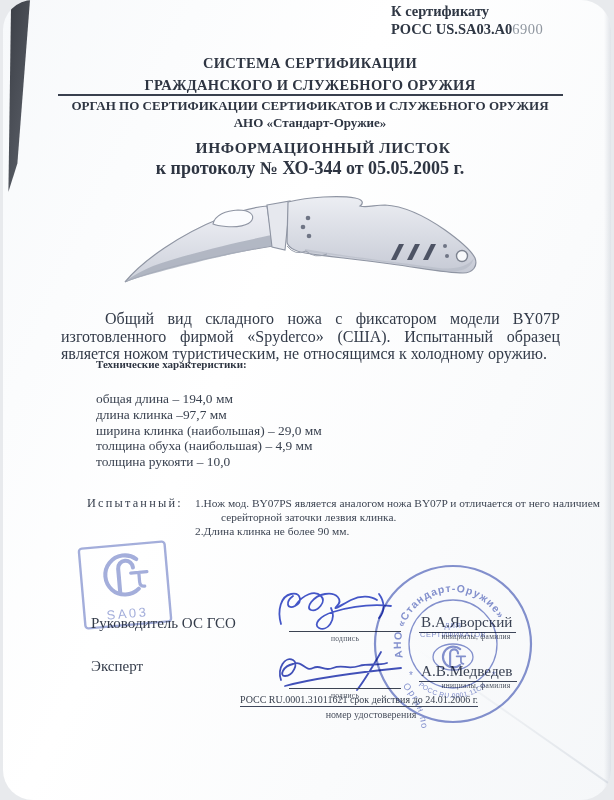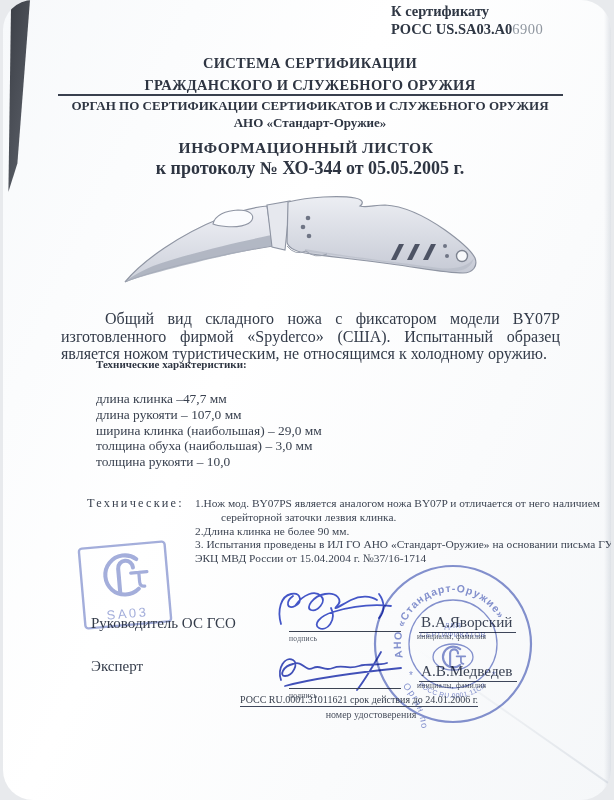--- a/index.html
+++ b/index.html
@@ -20,21 +20,21 @@
         transform:rotate(35deg);}
   
   .corner{left:388px;top:3px;width:215px;font-size:14.5px;line-height:17.5px;color:#2f3744;}
   .corner .light{font-weight:normal;color:#8f969f;letter-spacing:.5px;}
   
   .h-line1{left:30px;top:55px;width:554px;font-size:14.5px;letter-spacing:.3px;color:#2e3542;}
   .h-line2{left:30px;top:77px;width:554px;font-size:14.5px;letter-spacing:.3px;color:#2e3542;}
   .h-rule{left:55px;top:94px;width:505px;height:2px;background:#39404e;}
   .h-line3{left:30px;top:98px;width:554px;font-size:13px;color:#2e3542;}
   .h-line4{left:30px;top:115px;width:554px;font-size:13px;color:#2e3542;}
-  .doc-title{left:26px;top:139px;width:554px;font-size:15.5px;letter-spacing:.5px;color:#2e3542;}
+  .doc-title{left:43px;top:139px;width:554px;font-size:15.5px;letter-spacing:.5px;color:#2e3542;}
   .doc-sub{left:30px;top:158px;width:554px;font-size:18px;color:#2e3542;}
   
   .knife{left:100px;top:186px;width:420px;height:118px;}
   
   .desc{left:58px;top:310px;width:499px;font-size:16px;line-height:17.6px;
         text-align:justify;text-indent:44px;color:#333b49;}
   
   .spec-title{left:93px;top:358px;font-size:11px;color:#2e3542;}
   .spec-list{left:93px;top:391px;width:420px;font-size:13.4px;line-height:15.8px;color:#39414f;}
   
@@ -45,21 +45,21 @@
   .sq-stamp{left:76px;top:542px;width:92px;height:86px;transform:rotate(-5deg);
         opacity:.88;mix-blend-mode:multiply;}
   
   .role1{left:88px;top:615px;font-size:15px;color:#333b49;}
   .role2{left:88px;top:658px;font-size:15px;color:#333b49;}
   .sig1{left:270px;top:584px;width:132px;height:50px;}
   .sig2{left:266px;top:648px;width:140px;height:46px;}
   .sig-line{height:0;border-top:1.5px solid #3c4352;}
   .sigline1{left:286px;top:631px;width:112px;}
   .sigline2{left:286px;top:688px;width:112px;}
-  .cap{font-size:7.5px;letter-spacing:.3px;color:#49505e;text-align:left;}
+  .cap{font-size:7.5px;letter-spacing:.3px;color:#49505e;text-align:center;}
   .cap1{left:286px;top:634px;width:112px;}
   .cap2{left:286px;top:691px;width:112px;}
   .name{font-size:15.2px;color:#3a4253;border-bottom:1.5px solid #3e465a;padding:0 4px 1px 2px;display:inline-block;}
   .name1{left:416px;top:613px;}
   .name2{left:416px;top:662px;}
   .ncap1{left:414px;top:632px;width:118px;}
   .ncap2{left:414px;top:681px;width:118px;}
   
   .rd-stamp{left:362px;top:556px;width:176px;height:176px;mix-blend-mode:multiply;opacity:.92;}
   
@@ -124,32 +124,31 @@
     </g>
     <circle cx="342" cy="60" r="2" fill="#6f7585"></circle>
     <circle cx="344" cy="70" r="2" fill="#6f7585"></circle>
     <circle cx="359" cy="70" r="5.5" fill="#f8f9fb" stroke="#7d8390" stroke-width="1.4"></circle>
   </svg>
 
   <div class="abs desc">Общий вид складного ножа с фиксатором модели BY07P изготовленного фирмой «Spyderco» (США). Испытанный образец является ножом туристическим, не относящимся к холодному оружию.</div>
 
   <div class="abs spec-title b">Технические характеристики:</div>
   <div class="abs spec-list">
-    <div>длина клинка –47,7 мм</div>
-    <div>длина рукояти – 107,0 мм</div>
+    <div>общая длина – 194,0 мм</div>
+    <div>длина клинка –97,7 мм</div>
     <div>ширина клинка (наибольшая) – 29,0 мм</div>
-    <div>толщина обуха (наибольшая) – 3,0 мм</div>
+    <div>толщина обуха (наибольшая) – 4,9 мм</div>
     <div>толщина рукояти – 10,0</div>
   </div>
 
-  <div class="abs note-label">Технические:</div>
+  <div class="abs note-label">Испытанный:</div>
   <div class="abs note-list">
     <div class="hang">1.Нож мод. BY07PS является аналогом ножа BY07P и отличается от него наличием серейторной заточки лезвия клинка.</div>
     <div>2.Длина клинка не более 90 мм.</div>
-    <div>3. Испытания проведены в ИЛ ГО АНО «Стандарт-Оружие» на основании письма ГУ ЭКЦ МВД России от 15.04.2004 г. №37/16-1714</div>
   </div>
 
   <svg class="abs sq-stamp" viewBox="0 0 92 86">
     <g stroke="#97a3d6" fill="none">
       <rect x="3" y="3" width="86" height="80" rx="3" stroke-width="2.4"></rect>
       <g id="rst1" transform="translate(46,33) scale(1.35)" stroke-linecap="round">
         <path d="M 10,-11 A 14.5,14.5 0 1 0 10,11" stroke-width="3"></path>
         <path d="M -4,13 L -4,-5 A 5.5,5.5 0 1 1 7,-5" stroke-width="3"></path>
         <path d="M 5,-1 L 17,-1 M 11,-1 L 11,6 Q 11,9.5 14.5,9.5" stroke-width="2.4"></path>
       </g>

